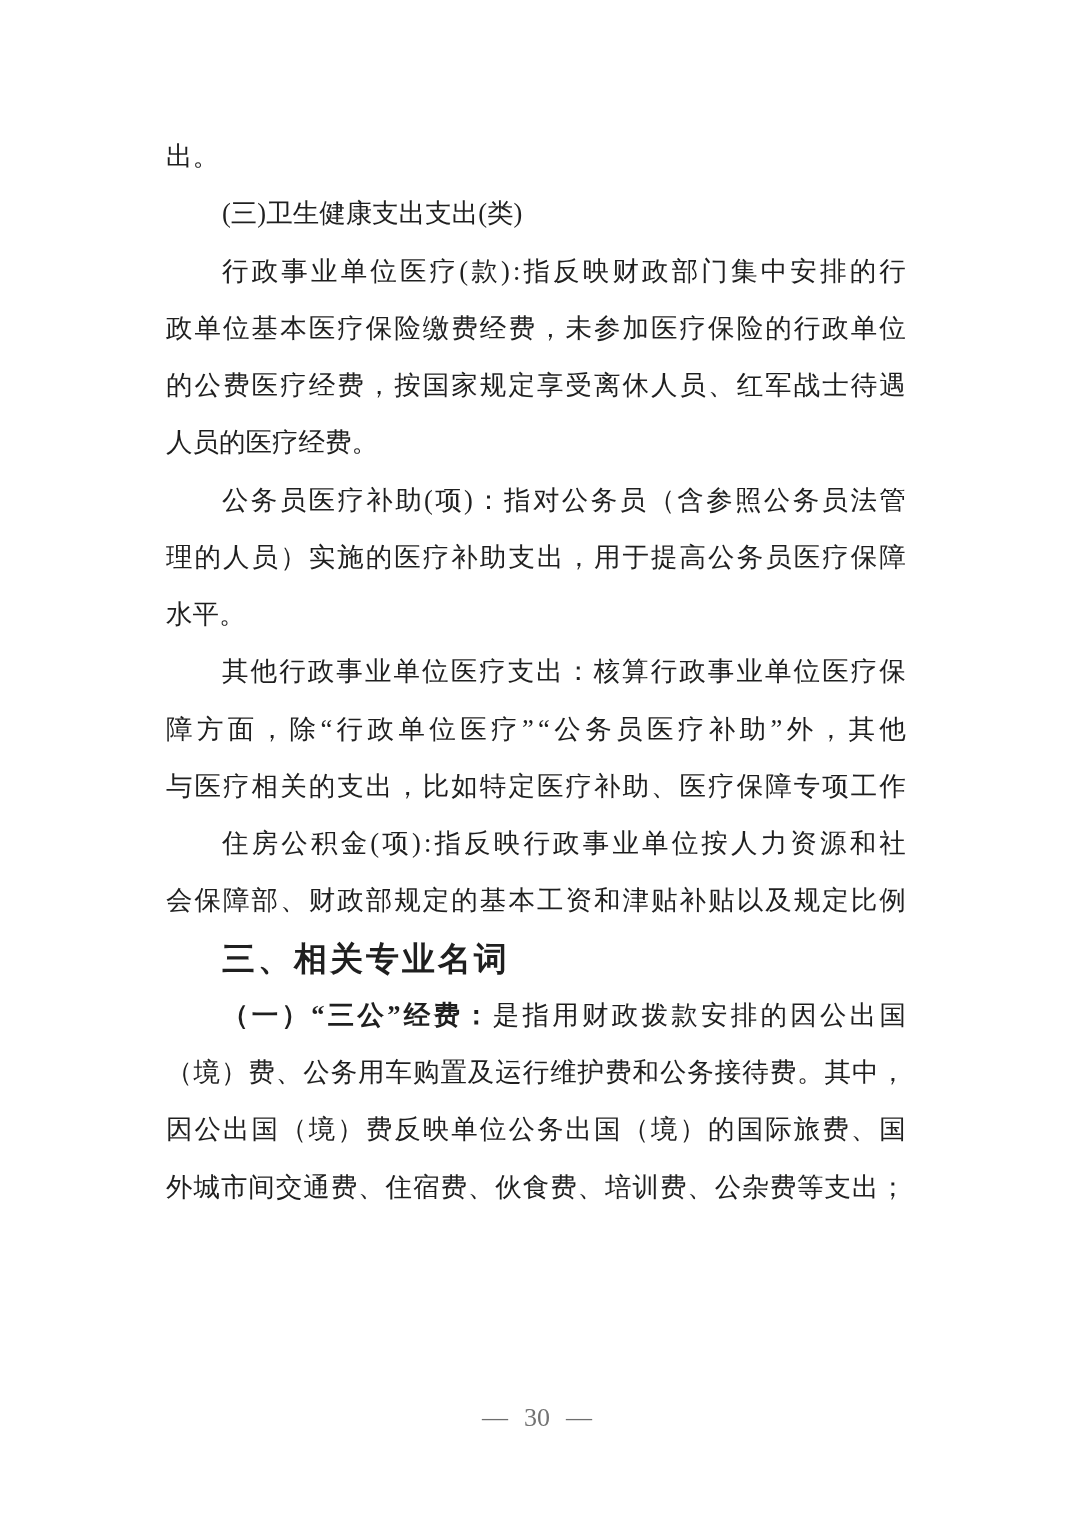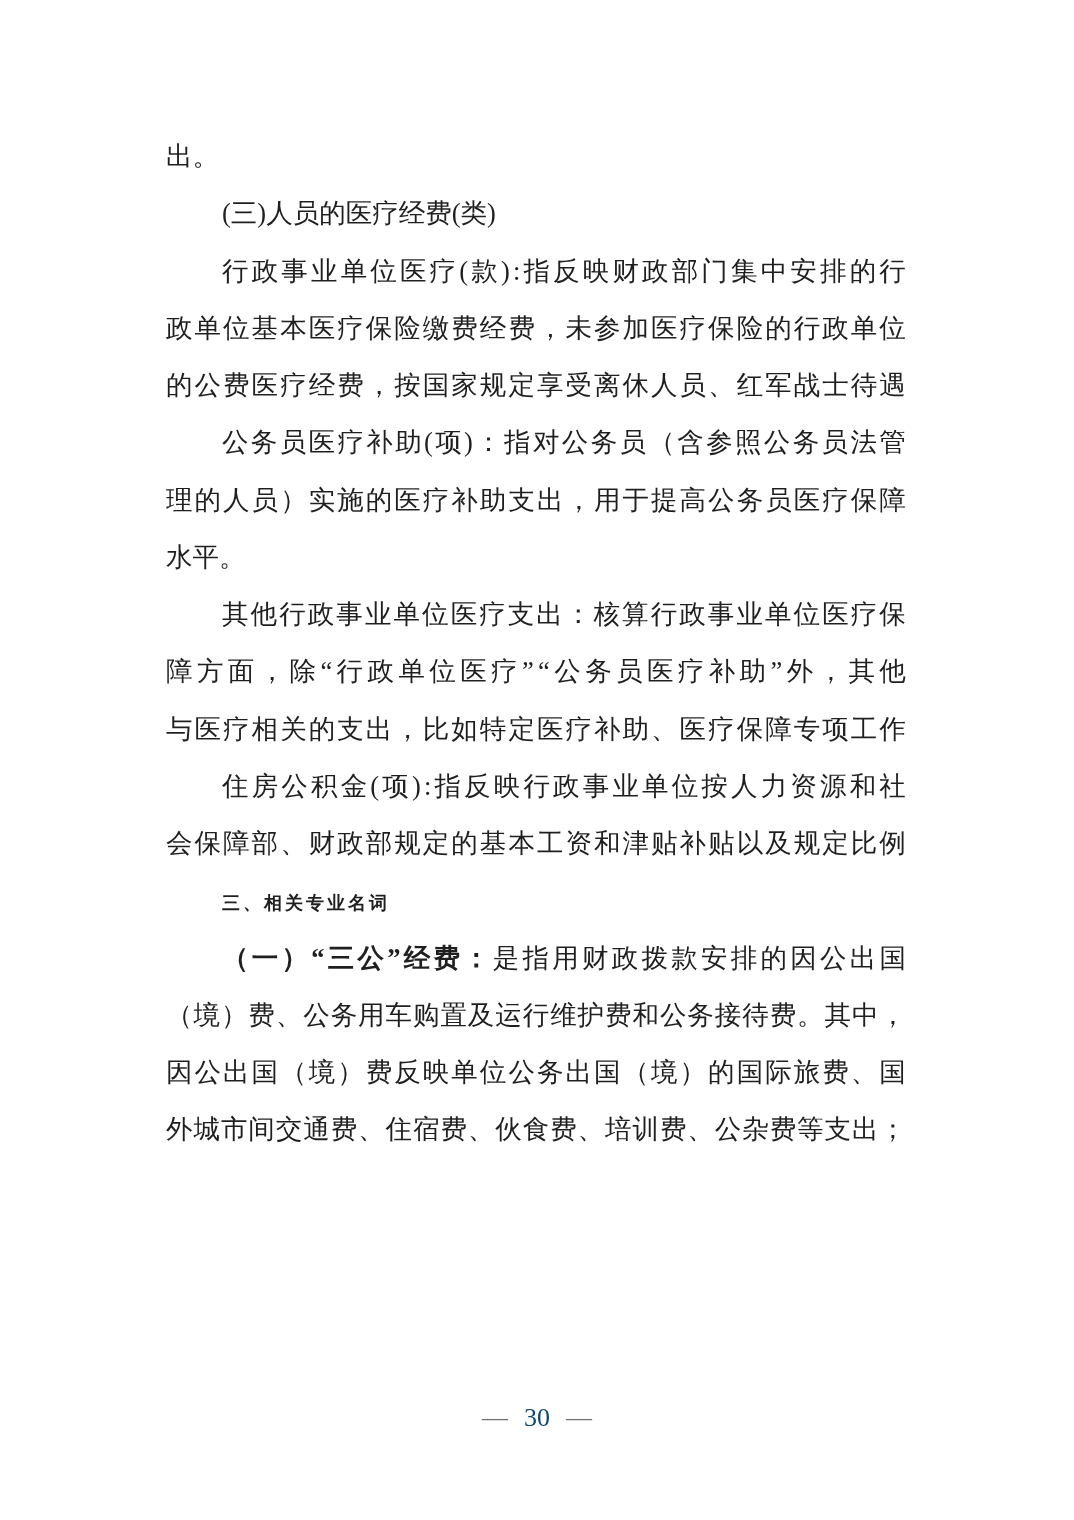--- a/index.html
+++ b/index.html
@@ -34,53 +34,53 @@
     display: flex;
     justify-content: space-between;
   }
   .line.indent:not(.justify) { text-indent: 56px; }
   .line.justify.indent { padding-left: 56px; }
   .run { display: inline; }
   .line.justify .run { display: inline-block; }
   .run.heading {
     font-family: "Liberation Sans", "DejaVu Sans", sans-serif;
     font-weight: 700;
-    font-size: 18px;
+    font-size: 33px;
     letter-spacing: 3px;
   }
   .run.bold {
     font-weight: 700;
   }
   .footer {
     position: absolute;
     left: 0;
     top: 1398px;
     width: 1074px;
     text-align: center;
     font-size: 26px;
     line-height: 40px;
     color: #222222;
   }
   .footer .dash {
     color: #6e6e6e;
     letter-spacing: 0;
   }
   .footer .page-num {
-    color: #0c4a6e;
+    color: #737373;
     margin: 16px 16px;
   }
 </style>
 </head>
 <body>
 
 <div class="page">
 
   <div class="doc-body">
       <div class="line"><span class="run">出。</span></div>
-      <div class="line indent"><span class="run">(三)人员的医疗经费(类)</span></div>
+      <div class="line indent"><span class="run">(三)卫生健康支出支出(类)</span></div>
       <div class="line justify indent">
         <span class="run">行</span>
         <span class="run">政</span>
         <span class="run">事</span>
         <span class="run">业</span>
         <span class="run">单</span>
         <span class="run">位</span>
         <span class="run">医</span>
         <span class="run">疗</span>
         <span class="run">(</span>
@@ -150,20 +150,21 @@
         <span class="run">人</span>
         <span class="run">员</span>
         <span class="run">、</span>
         <span class="run">红</span>
         <span class="run">军</span>
         <span class="run">战</span>
         <span class="run">士</span>
         <span class="run">待</span>
         <span class="run">遇</span>
       </div>
+      <div class="line"><span class="run">人员的医疗经费。</span></div>
       <div class="line justify indent">
         <span class="run">公</span>
         <span class="run">务</span>
         <span class="run">员</span>
         <span class="run">医</span>
         <span class="run">疗</span>
         <span class="run">补</span>
         <span class="run">助</span>
         <span class="run">(</span>
         <span class="run">项</span>

